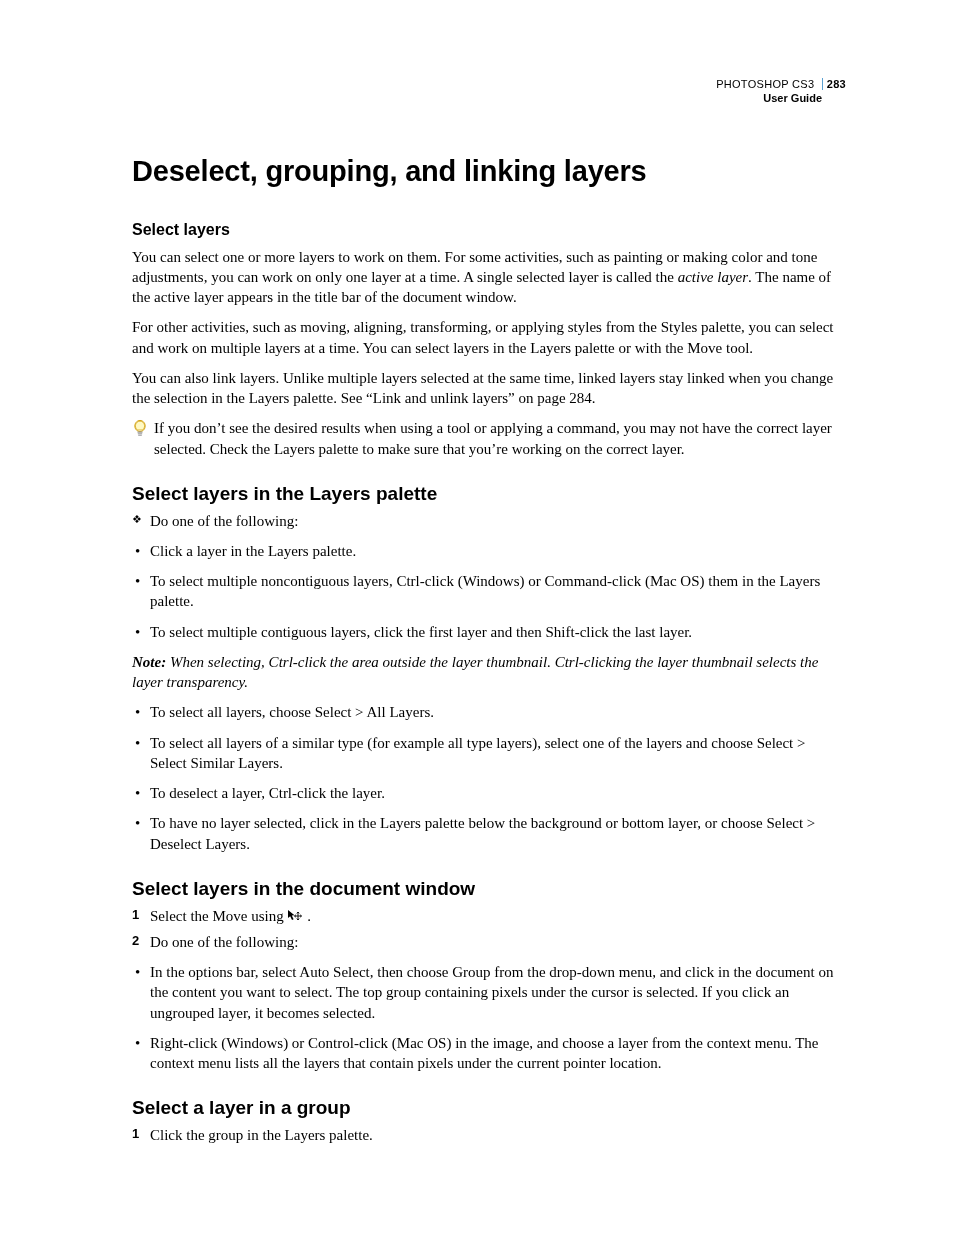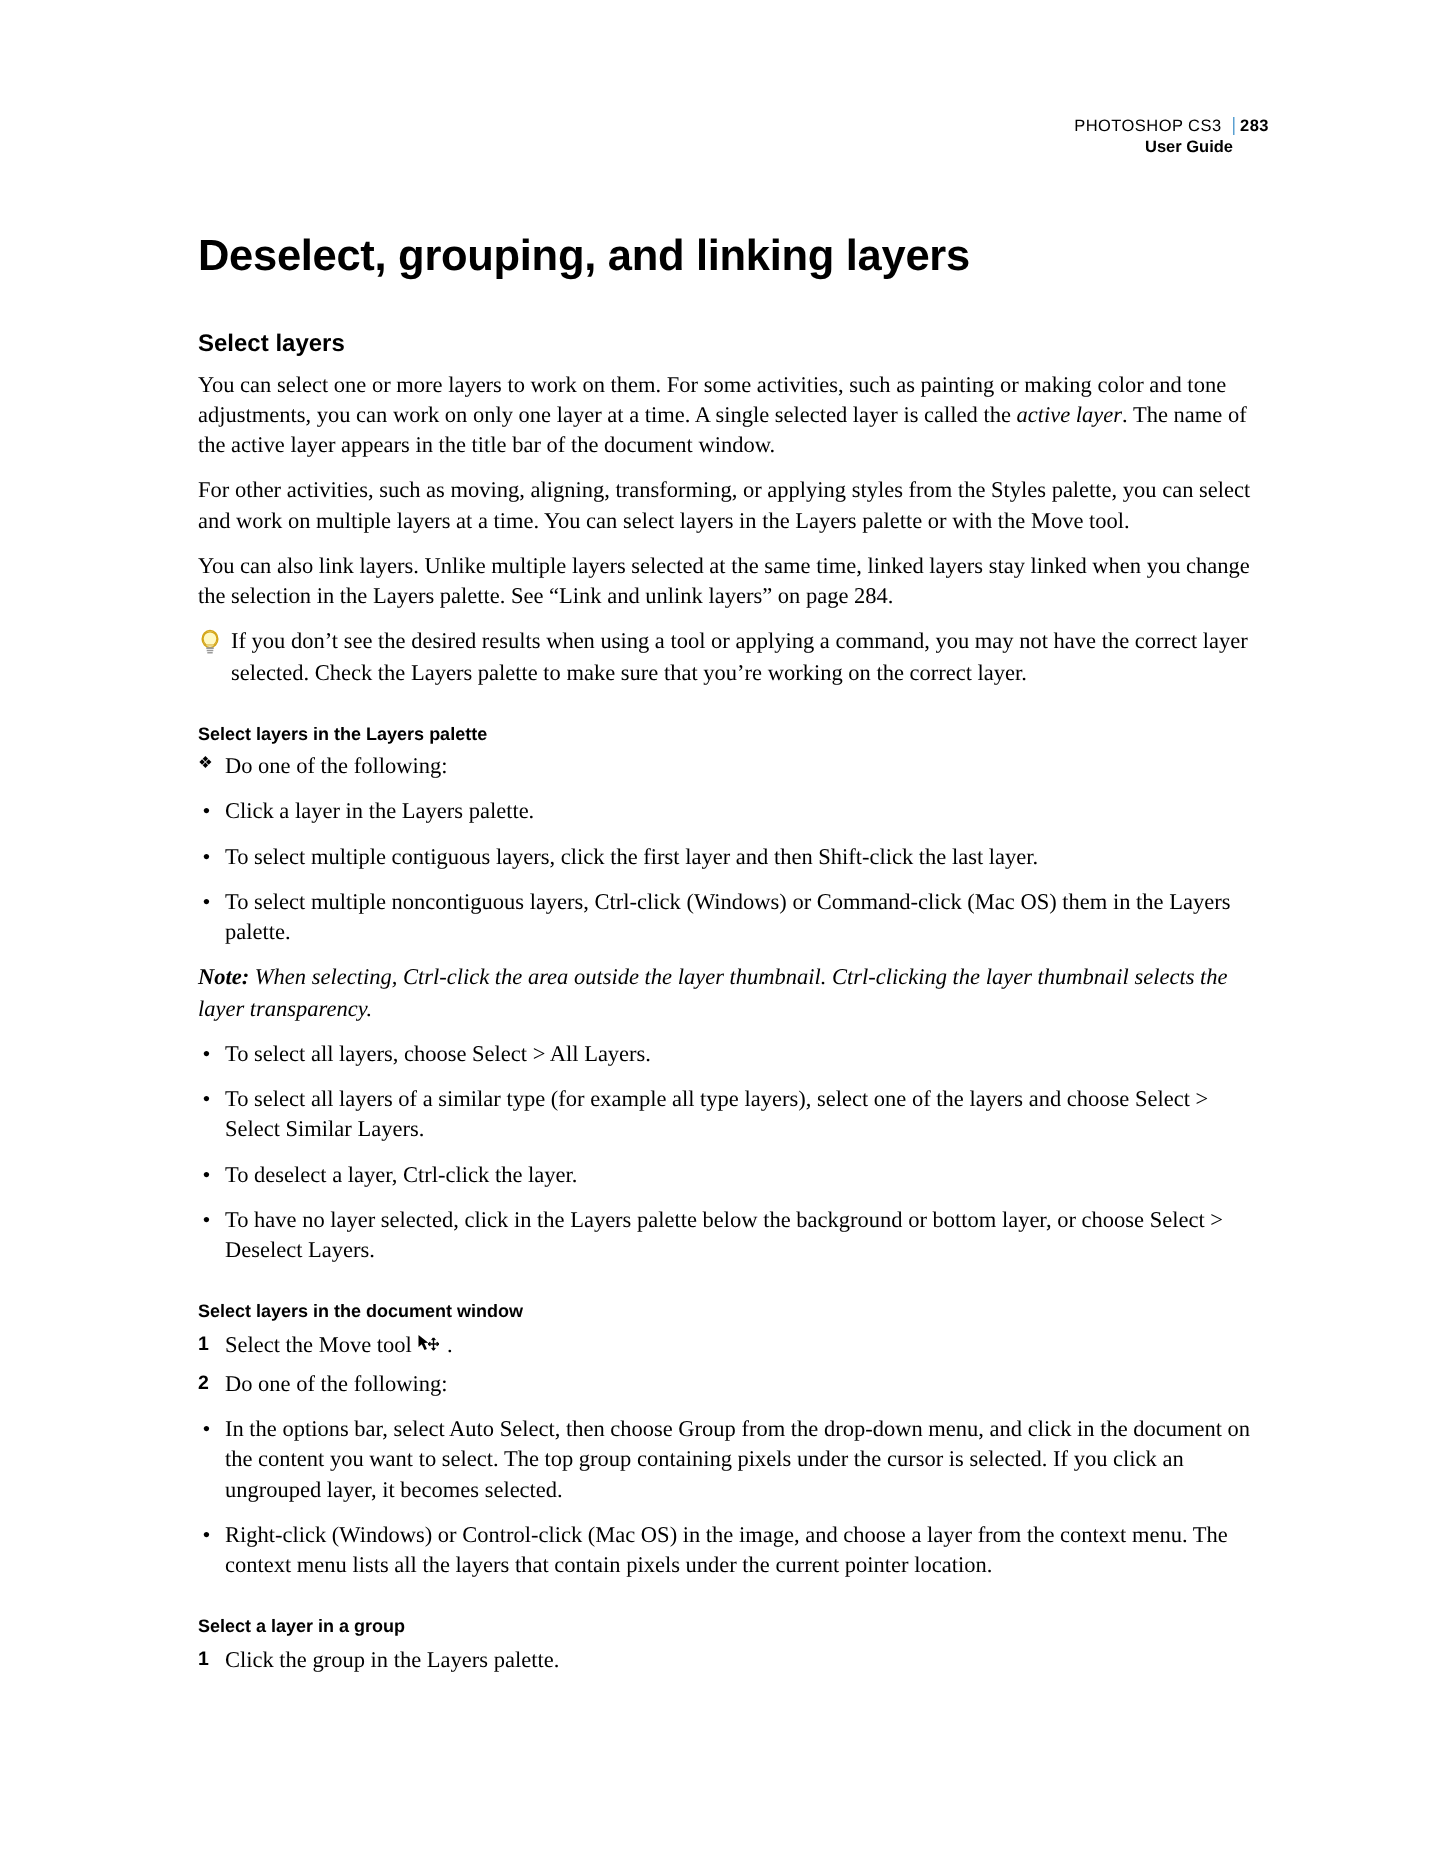--- a/index.html
+++ b/index.html
@@ -49,21 +49,21 @@
   }
   h2.section {
     font-family: "Myriad Pro", "Helvetica Neue", Arial, sans-serif;
     font-weight: 700;
     font-size: 16px;
     margin: 0 0 6px 0;
   }
   h3.subhead {
     font-family: "Myriad Pro", "Helvetica Neue", Arial, sans-serif;
     font-weight: 700;
-    font-size: 12px;
+    font-size: 19px;
     margin: 22px 0 4px 0;
   }
   p.body {
     margin: 0 0 10px 0;
   }
   .tip {
     display: flex;
     align-items: flex-start;
     margin: 6px 0 10px 0;
   }
@@ -168,40 +168,40 @@
     </span>
     <span class="txt">If you don’t see the desired results when using a tool or applying a command, you may not have the correct layer selected. Check the Layers palette to make sure that you’re working on the correct layer.</span>
   </div>
 
   <h3 class="subhead">Select layers in the Layers palette</h3>
 
   <div class="diamond-line">Do one of the following:</div>
 
   <ul class="bullets">
     <li>Click a layer in the Layers palette.</li>
+    <li>To select multiple noncontiguous layers, Ctrl-click (Windows) or Command-click (Mac OS) them in the Layers palette.</li>
     <li>To select multiple contiguous layers, click the first layer and then Shift-click the last layer.</li>
-    <li>To select multiple noncontiguous layers, Ctrl-click (Windows) or Command-click (Mac OS) them in the Layers palette.</li>
   </ul>
 
   <p class="body">
     <span class="note-label">Note:</span><span class="note-body"> When selecting, Ctrl-click the area outside the layer thumbnail. Ctrl-clicking the layer thumbnail selects the layer transparency.</span>
   </p>
 
   <ul class="bullets">
     <li>To select all layers, choose Select &gt; All Layers.</li>
     <li>To select all layers of a similar type (for example all type layers), select one of the layers and choose Select &gt; Select Similar Layers.</li>
     <li>To deselect a layer, Ctrl-click the layer.</li>
     <li>To have no layer selected, click in the Layers palette below the background or bottom layer, or choose Select &gt; Deselect Layers.</li>
   </ul>
 
   <h3 class="subhead">Select layers in the document window</h3>
 
   <ol class="steps">
     <li>
-      <span>Select the Move tool </span><span class="move-icon"><svg width="16" height="14" viewBox="0 0 16 14">
+      <span>Select the Move using </span><span class="move-icon"><svg width="16" height="14" viewBox="0 0 16 14">
             <path d="M1 1 L1 9 L3.2 7.2 L5 11 L6.6 10.3 L4.8 6.4 L7.5 6.2 Z" fill="#000"></path>
             <g stroke="#000" stroke-width="0.9" fill="none">
               <path d="M11 3 L11 11"></path>
               <path d="M7.5 7 L14.5 7"></path>
               <path d="M11 3 l-1.2 1.4 M11 3 l1.2 1.4"></path>
               <path d="M11 11 l-1.2 -1.4 M11 11 l1.2 -1.4"></path>
               <path d="M7.5 7 l1.4 -1.2 M7.5 7 l1.4 1.2"></path>
               <path d="M14.5 7 l-1.4 -1.2 M14.5 7 l-1.4 1.2"></path>
             </g>
           </svg></span><span> .</span>

